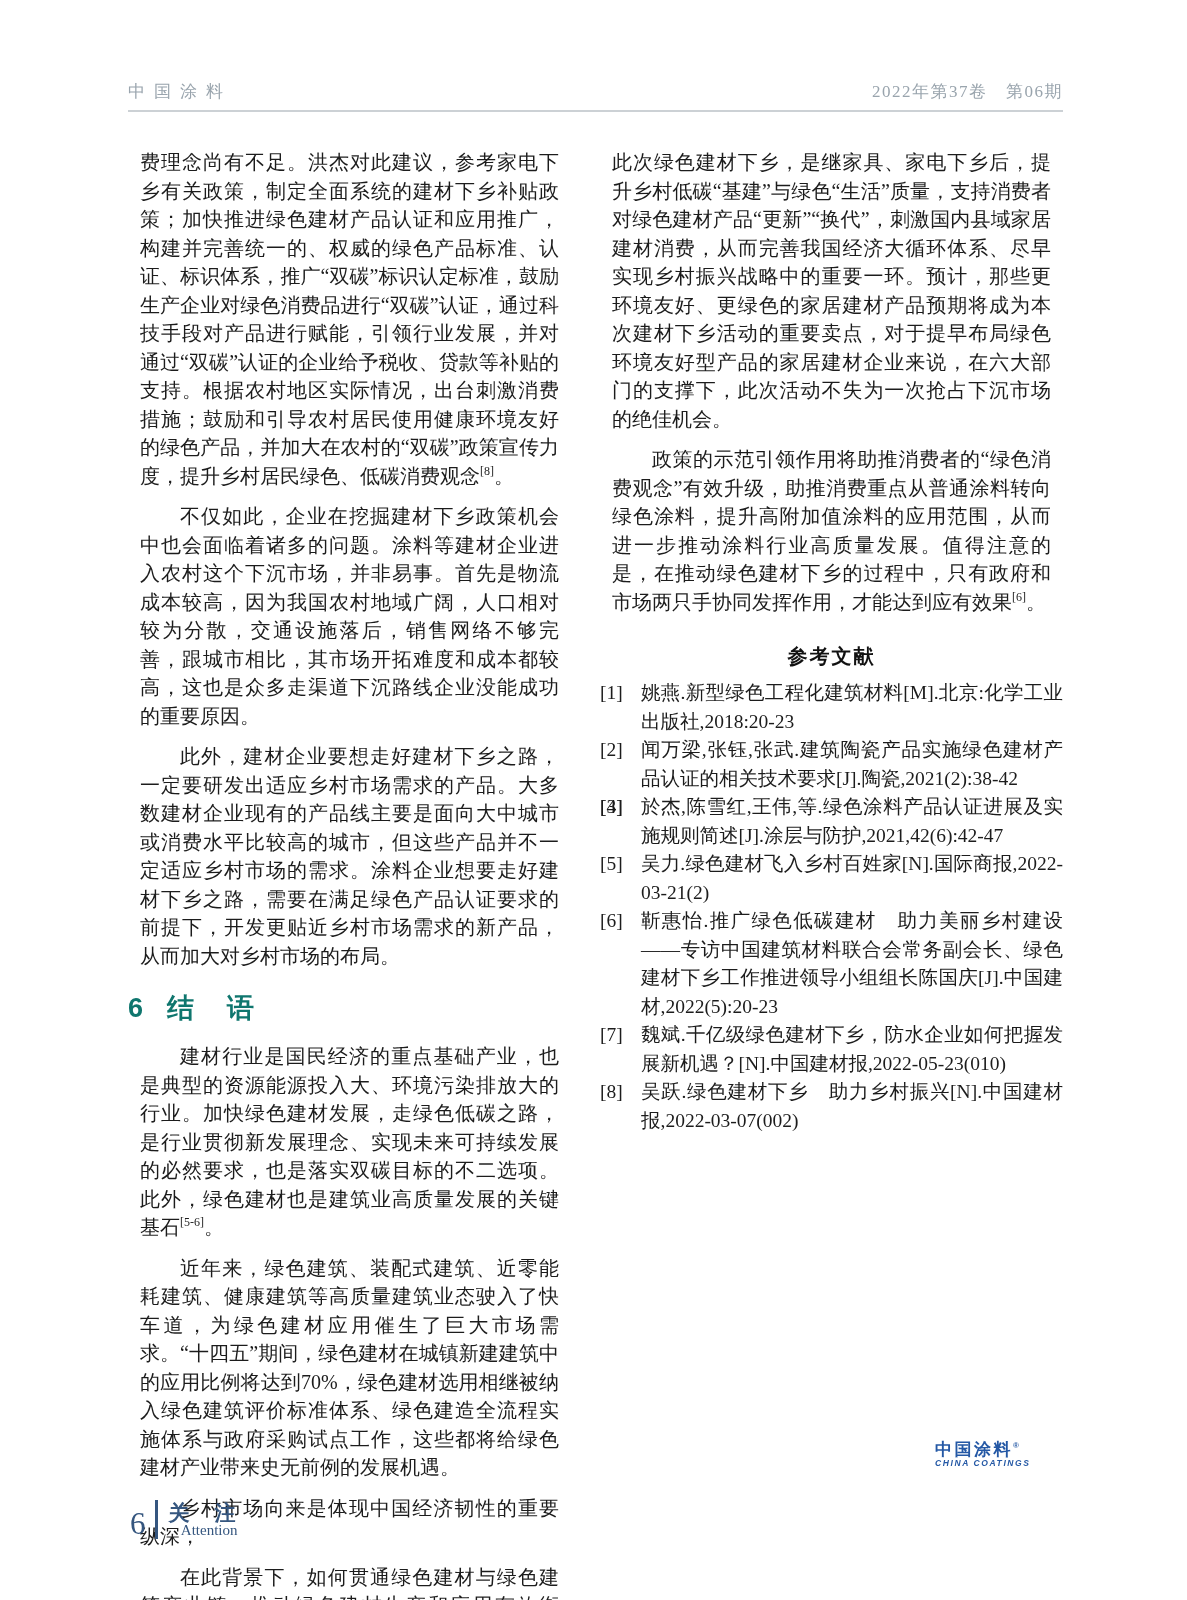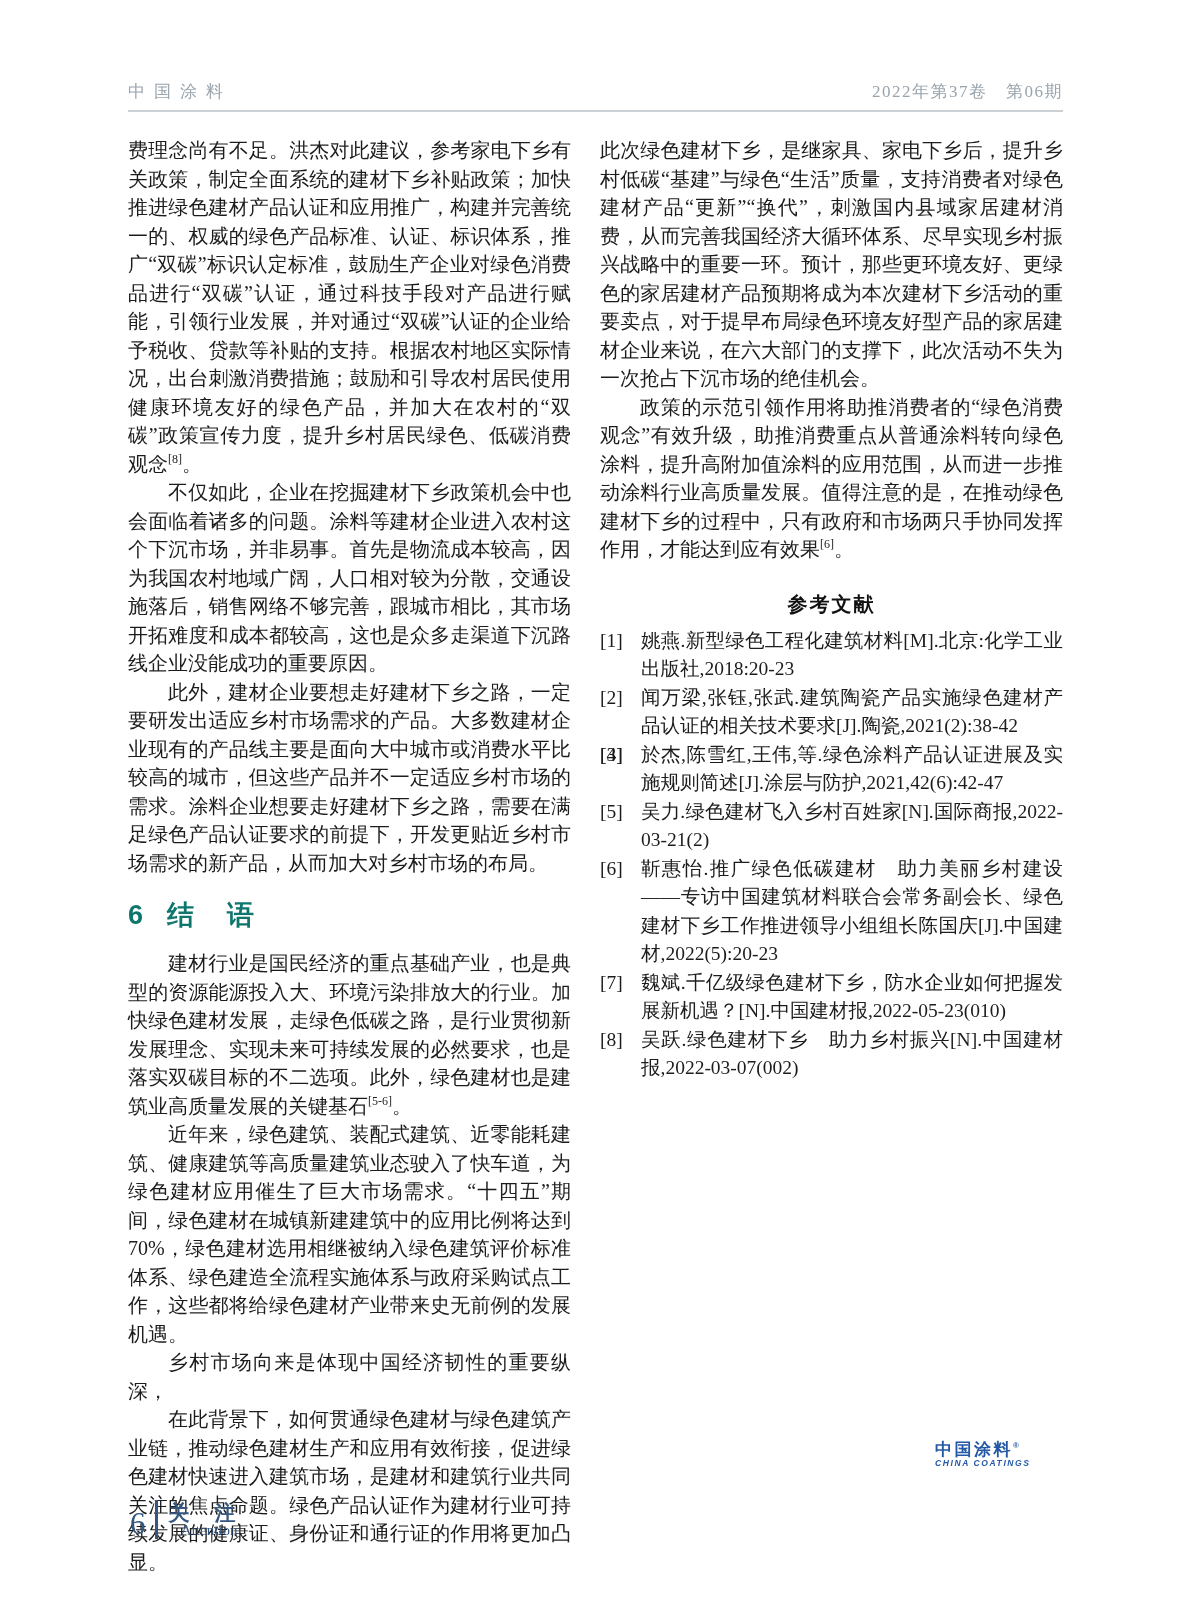--- a/index.html
+++ b/index.html
@@ -19,21 +19,21 @@
     position:absolute;left:128px;width:935px;top:110px;height:2px;
     background:#ccd1d5;
   }
   .columns{
     position:absolute;left:128px;top:136px;width:935px;
     display:flex;gap:29px;
   }
   .col-left{width:443px;}
   .col-right{width:463px;}
   p.para{
-    margin:0;font-size:20px;line-height:28.5px;text-align:justify;
+    margin:12px;font-size:20px;line-height:28.5px;text-align:justify;
     text-justify:inter-ideograph;color:#1c1c1c;
   }
   p.indent{text-indent:2em;}
   sup.refmark{font-size:12px;line-height:0;}
   .section-heading{
     color:#0f766e;font-family:"Liberation Sans","DejaVu Sans",sans-serif;
     font-weight:bold;font-size:27px;line-height:27px;margin:25px 0 20px 0;
     letter-spacing:3px;
   }
   .heading-num{margin-right:24px;letter-spacing:0;}

